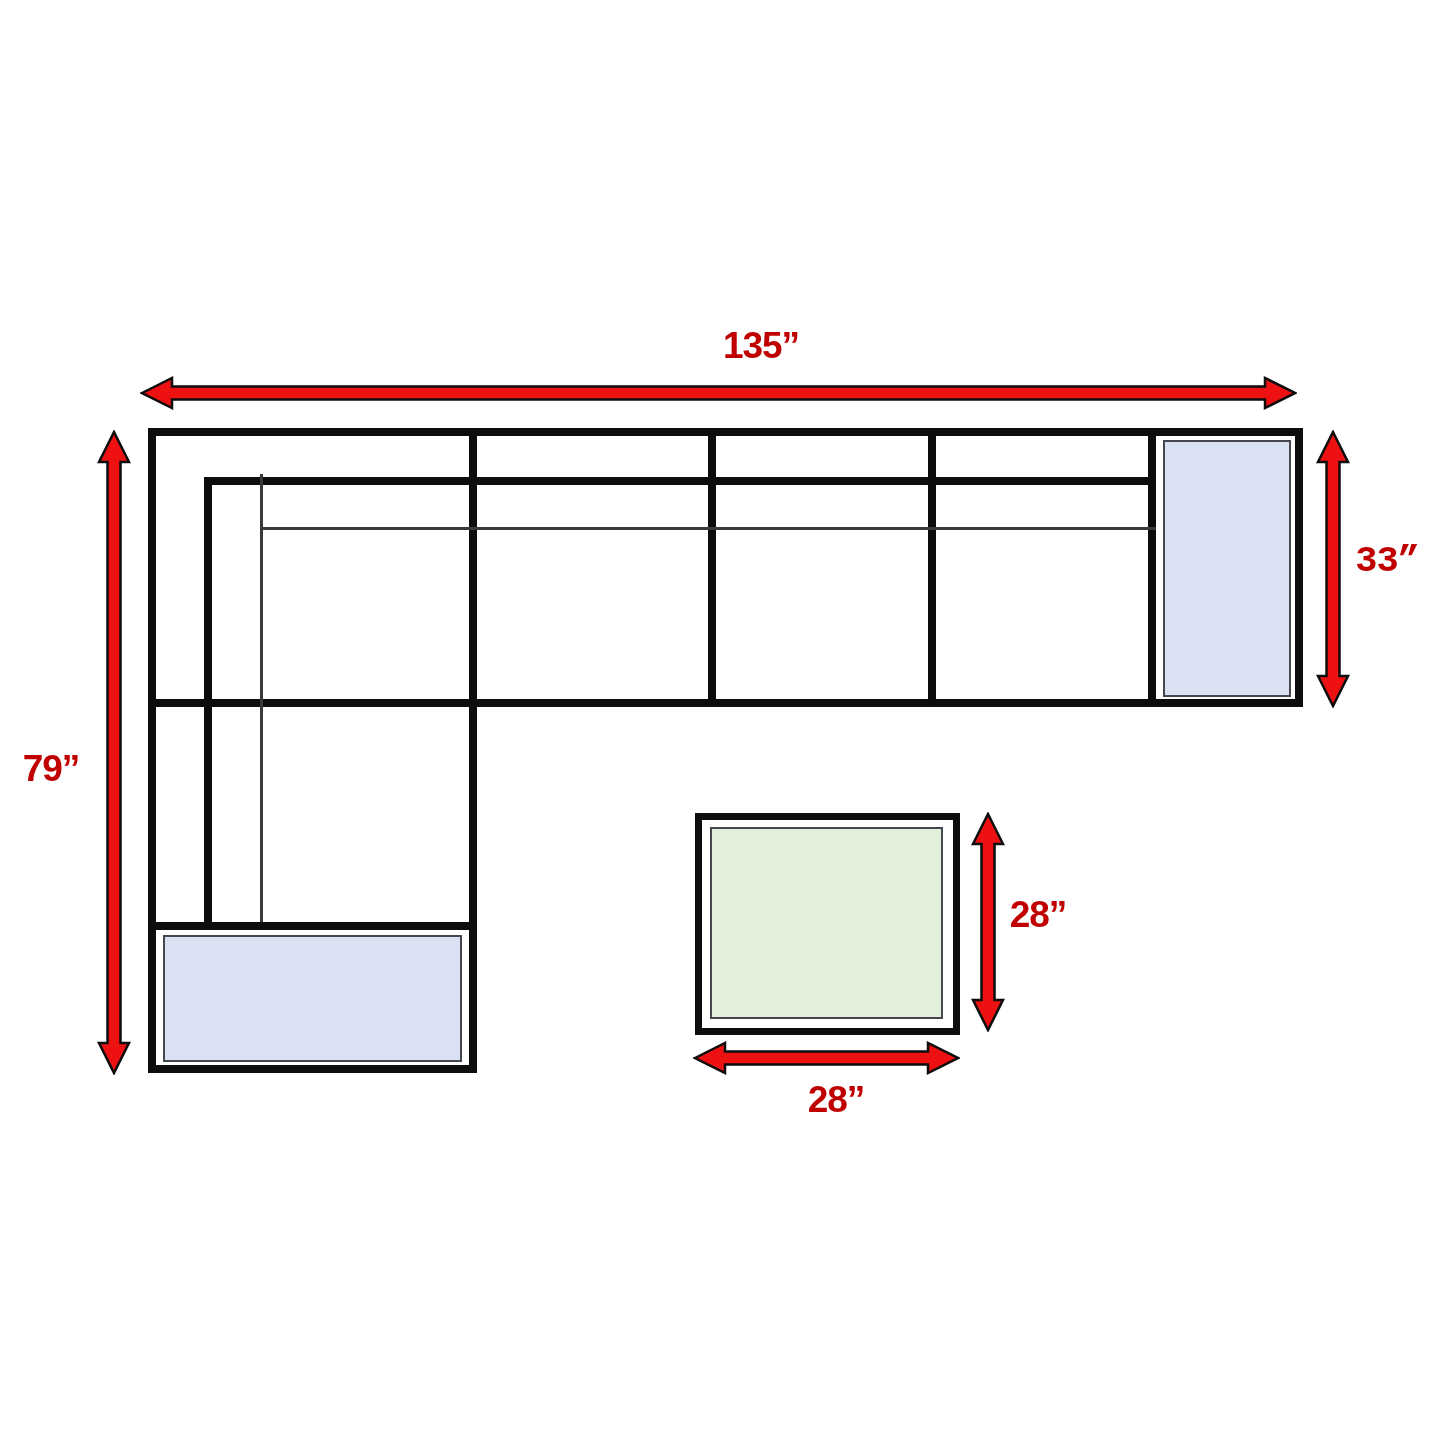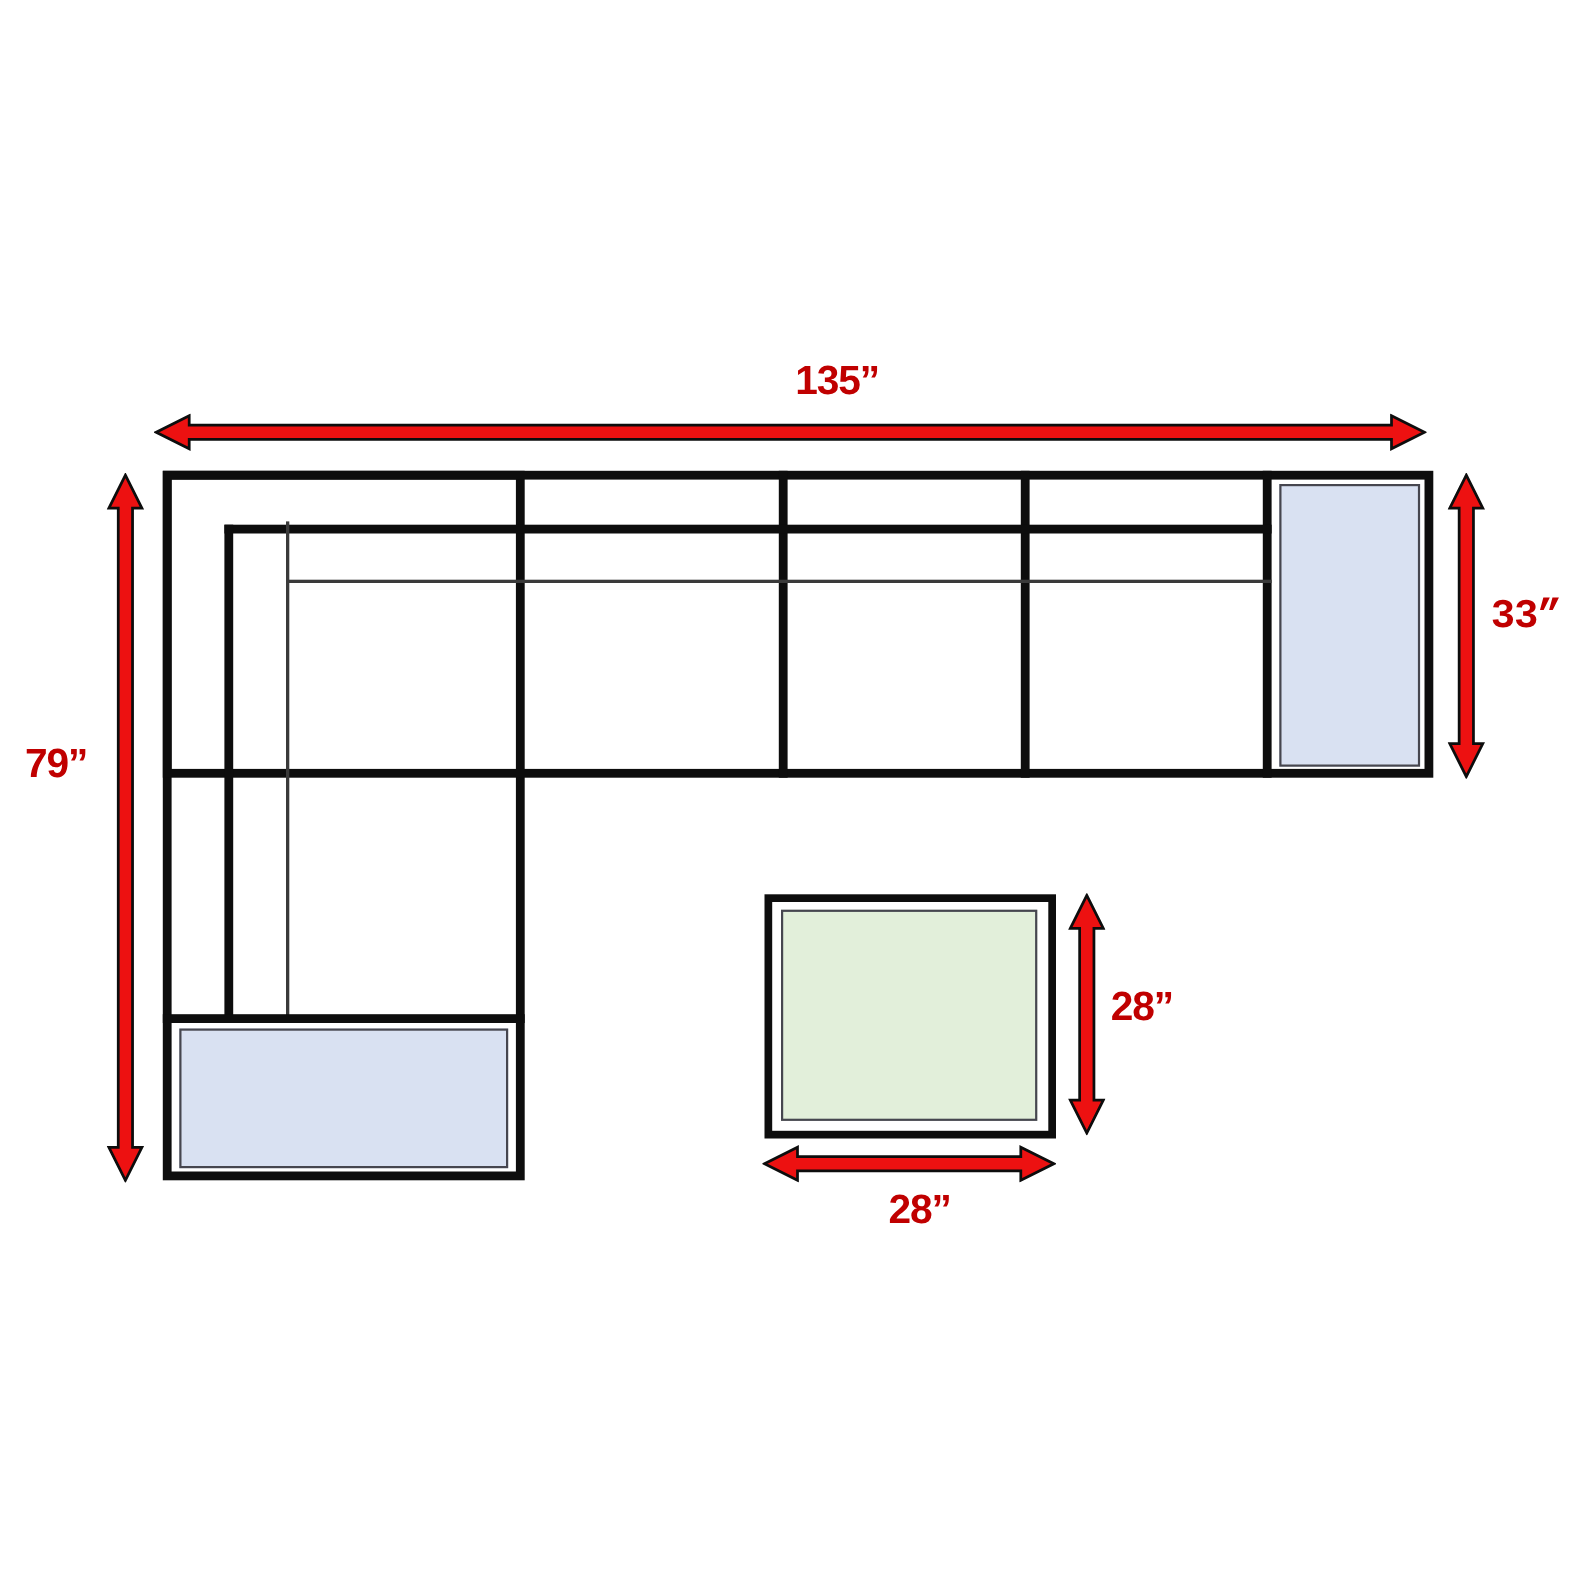--- a/index.html
+++ b/index.html
@@ -63,21 +63,21 @@
 
   <svg class="arrow" style="left:971px; top:812px;" width="34" height="220" viewBox="0 0 34 220">
     <polygon points="17,2 32,32 23.5,32 23.5,188 32,188 17,218 2,188 10.5,188 10.5,32 2,32"></polygon>
   </svg>
 
   <svg class="arrow" style="left:693px; top:1041px;" width="267" height="34" viewBox="0 0 267 34">
     <polygon points="2,17 32,2 32,10.5 235,10.5 235,2 265,17 235,32 235,23.5 32,23.5 32,32"></polygon>
   </svg>
 
   <div class="dim-label" style="left:761px; top:346px;">135”</div>
-  <div class="dim-label" style="left:51px; top:694px;">79”</div>
+  <div class="dim-label" style="left:51px; top:769px;">79”</div>
   <div class="dim-label" style="left:1387px; top:561px;font-family:Liberation Mono, monospace;">33”</div>
   <div class="dim-label" style="left:1038px; top:915px;">28”</div>
   <div class="dim-label" style="left:836px; top:1100px;">28”</div>
 
   <div class="abs outline-rect" style="left:148px; top:428px; width:329px; height:645px;"></div>
 
   <div class="abs outline-rect" style="left:148px; top:428px; width:1155px; height:279px;"></div>
 
   <div class="abs thickline" style="left:708px; top:428px; width:8px; height:279px;"></div>
   <div class="abs thickline" style="left:928px; top:428px; width:8px; height:279px;"></div>

